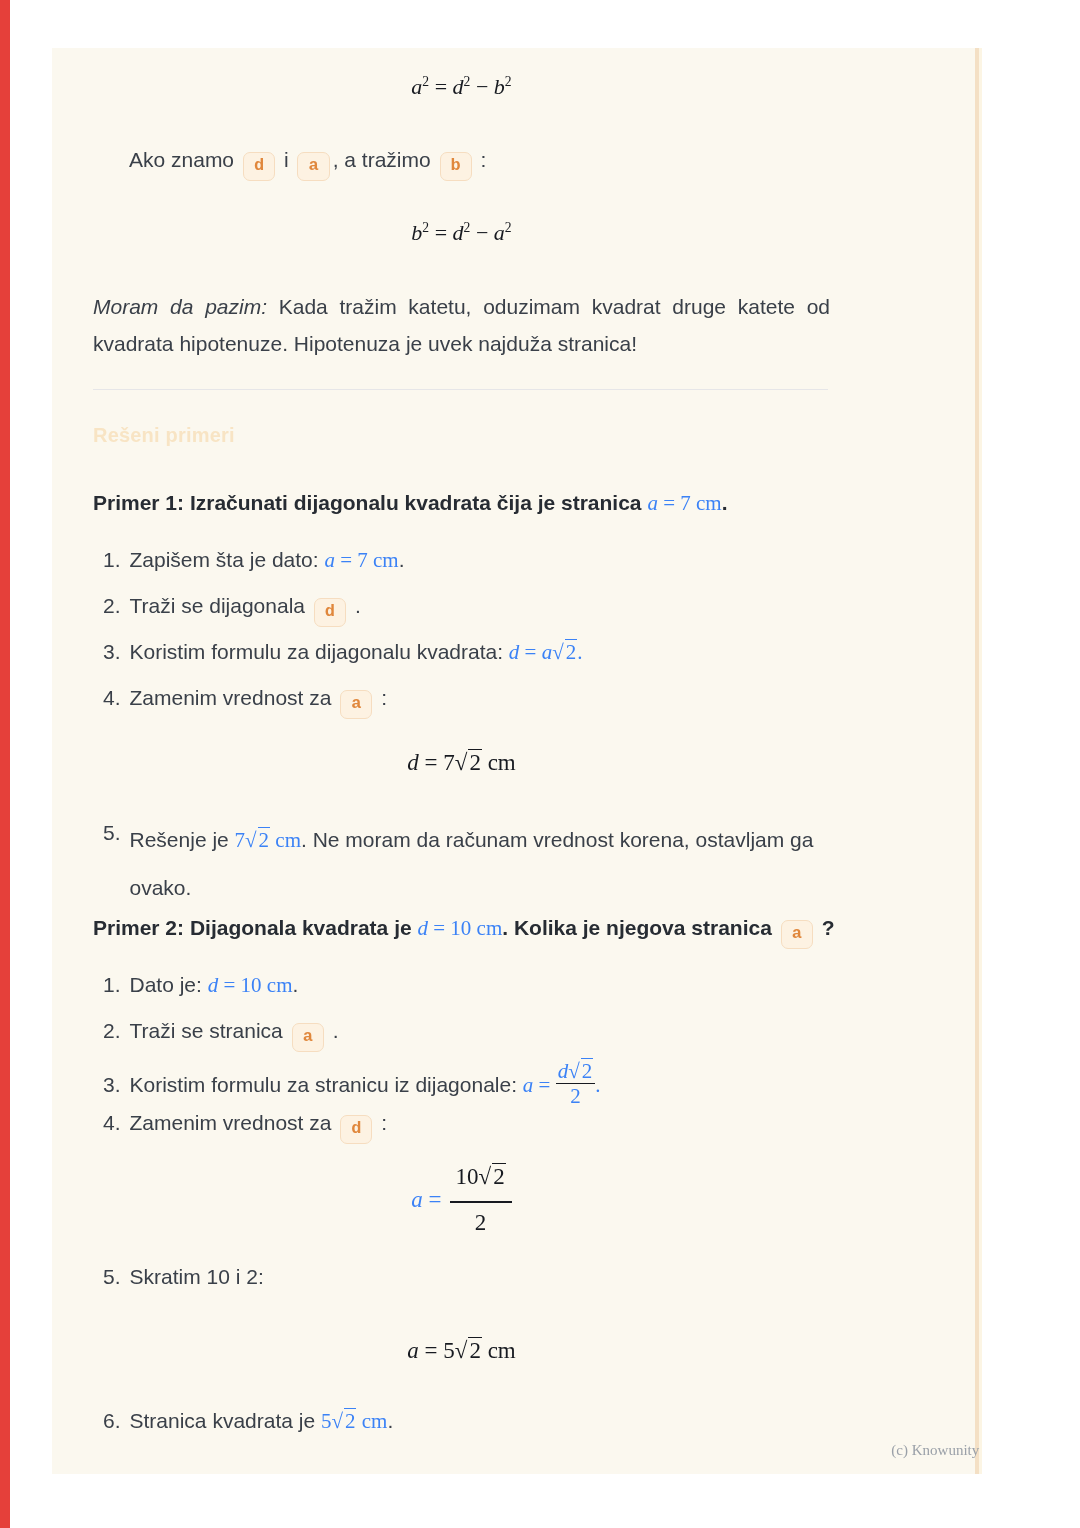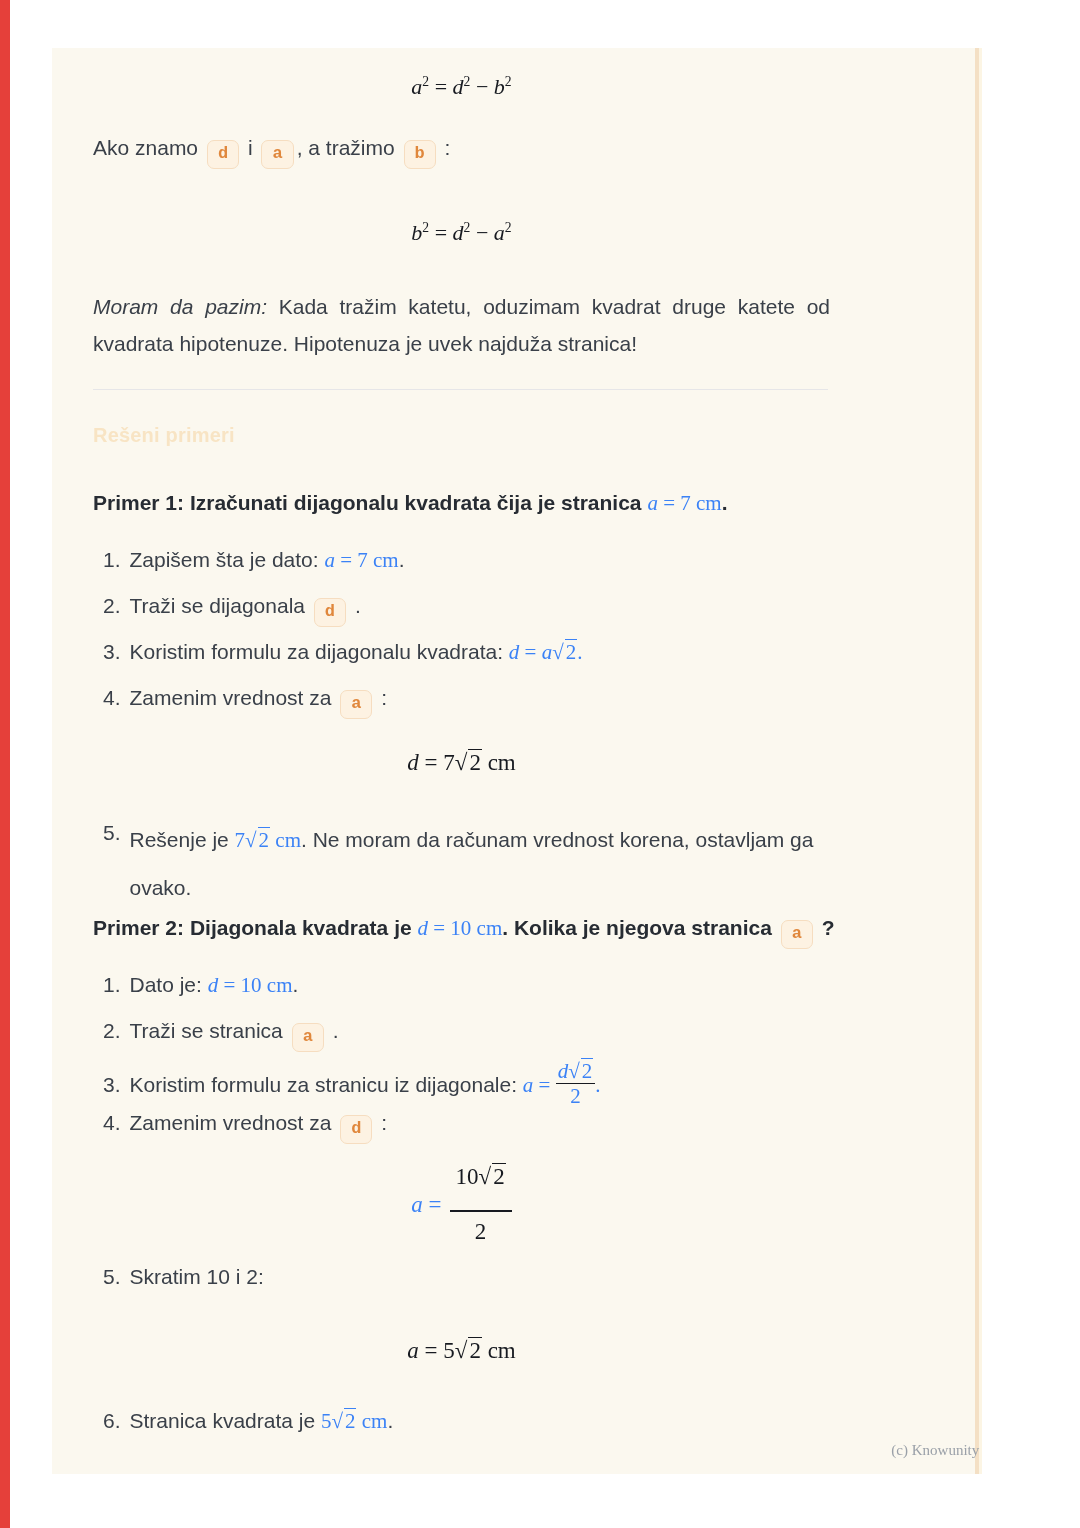--- a/index.html
+++ b/index.html
@@ -35,21 +35,21 @@
 
   .seg-m{font-family:"Liberation Serif",serif;color:#3b82f6;}
   .seg-m i{font-style:italic;}
 
   .list-layer{position:absolute;left:0;top:0;width:1080px;height:1528px;pointer-events:none;}
   .li{position:absolute;left:103px;font-size:21px;line-height:34px;color:#3a4049;white-space:nowrap;}
   .li .ln{margin-right:9px;}
   .li .li-wrap{display:inline-block;width:690px;vertical-align:top;line-height:47px;white-space:normal;}
 
   .frac{display:inline-block;vertical-align:middle;text-align:center;}
-  .frac .fnum{display:block;border-bottom:2px solid #171a20;padding:0 6px 16px;}
+  .frac .fnum{display:block;border-bottom:2px solid #171a20;padding:0 6px 7px;}
   .frac .fden{display:block;padding-top:3px;}
   .frac-display{top:1160px;}
   .frac-display .lhs{margin-right:8px;vertical-align:middle;}
   .frac-inline{font-size:21px;vertical-align:-11px;line-height:1.05;}
   .frac-inline .fnum{border-bottom:1.2px solid #171a20;padding:0 2px 1px;}
   .frac-inline .fden{padding-top:1px;}
 
   .footer{position:absolute;top:1442px;left:0;width:1013px;text-align:right;font-size:15px;
           color:#9aa0a8;z-index:5;font-family:Liberation Serif, serif;}
 </style>
@@ -58,21 +58,21 @@
 
 <div class="screen">
 
   <div class="red-strip"></div>
   <div class="sheet"></div>
   <div class="right-zone"></div>
   <div class="right-line"></div>
 
   <div class="display-math" style="top:70px"><i>a</i><sup>2</sup> = <i>d</i><sup>2</sup> − <i>b</i><sup>2</sup></div>
 
-  <div class="para" style="top:130px;line-height:36px;"><span class="seg-t">Ako znamo </span><span class="badge">d</span><span class="seg-t"> i </span><span class="badge">a</span><span class="seg-t">, a tražimo </span><span class="badge">b</span><span class="seg-t"> :</span></div>
+  <div class="para" style="top:142px;line-height:36px;margin-left:36px;"><span class="seg-t">Ako znamo </span><span class="badge">d</span><span class="seg-t"> i </span><span class="badge">a</span><span class="seg-t">, a tražimo </span><span class="badge">b</span><span class="seg-t"> :</span></div>
 
   <div class="display-math" style="top:216px"><i>b</i><sup>2</sup> = <i>d</i><sup>2</sup> − <i>a</i><sup>2</sup></div>
 
   <div class="para justify" style="top:288px">
     <span class="lead-italic">Moram da pazim:</span><span> Kada tražim katetu, oduzimam kvadrat druge katete od kvadrata hipotenuze. Hipotenuza je uvek najduža stranica!</span>
   </div>
 
   <div class="divider" style="top:389px"></div>
 
   <h2 class="section-heading">Rešeni primeri</h2>

